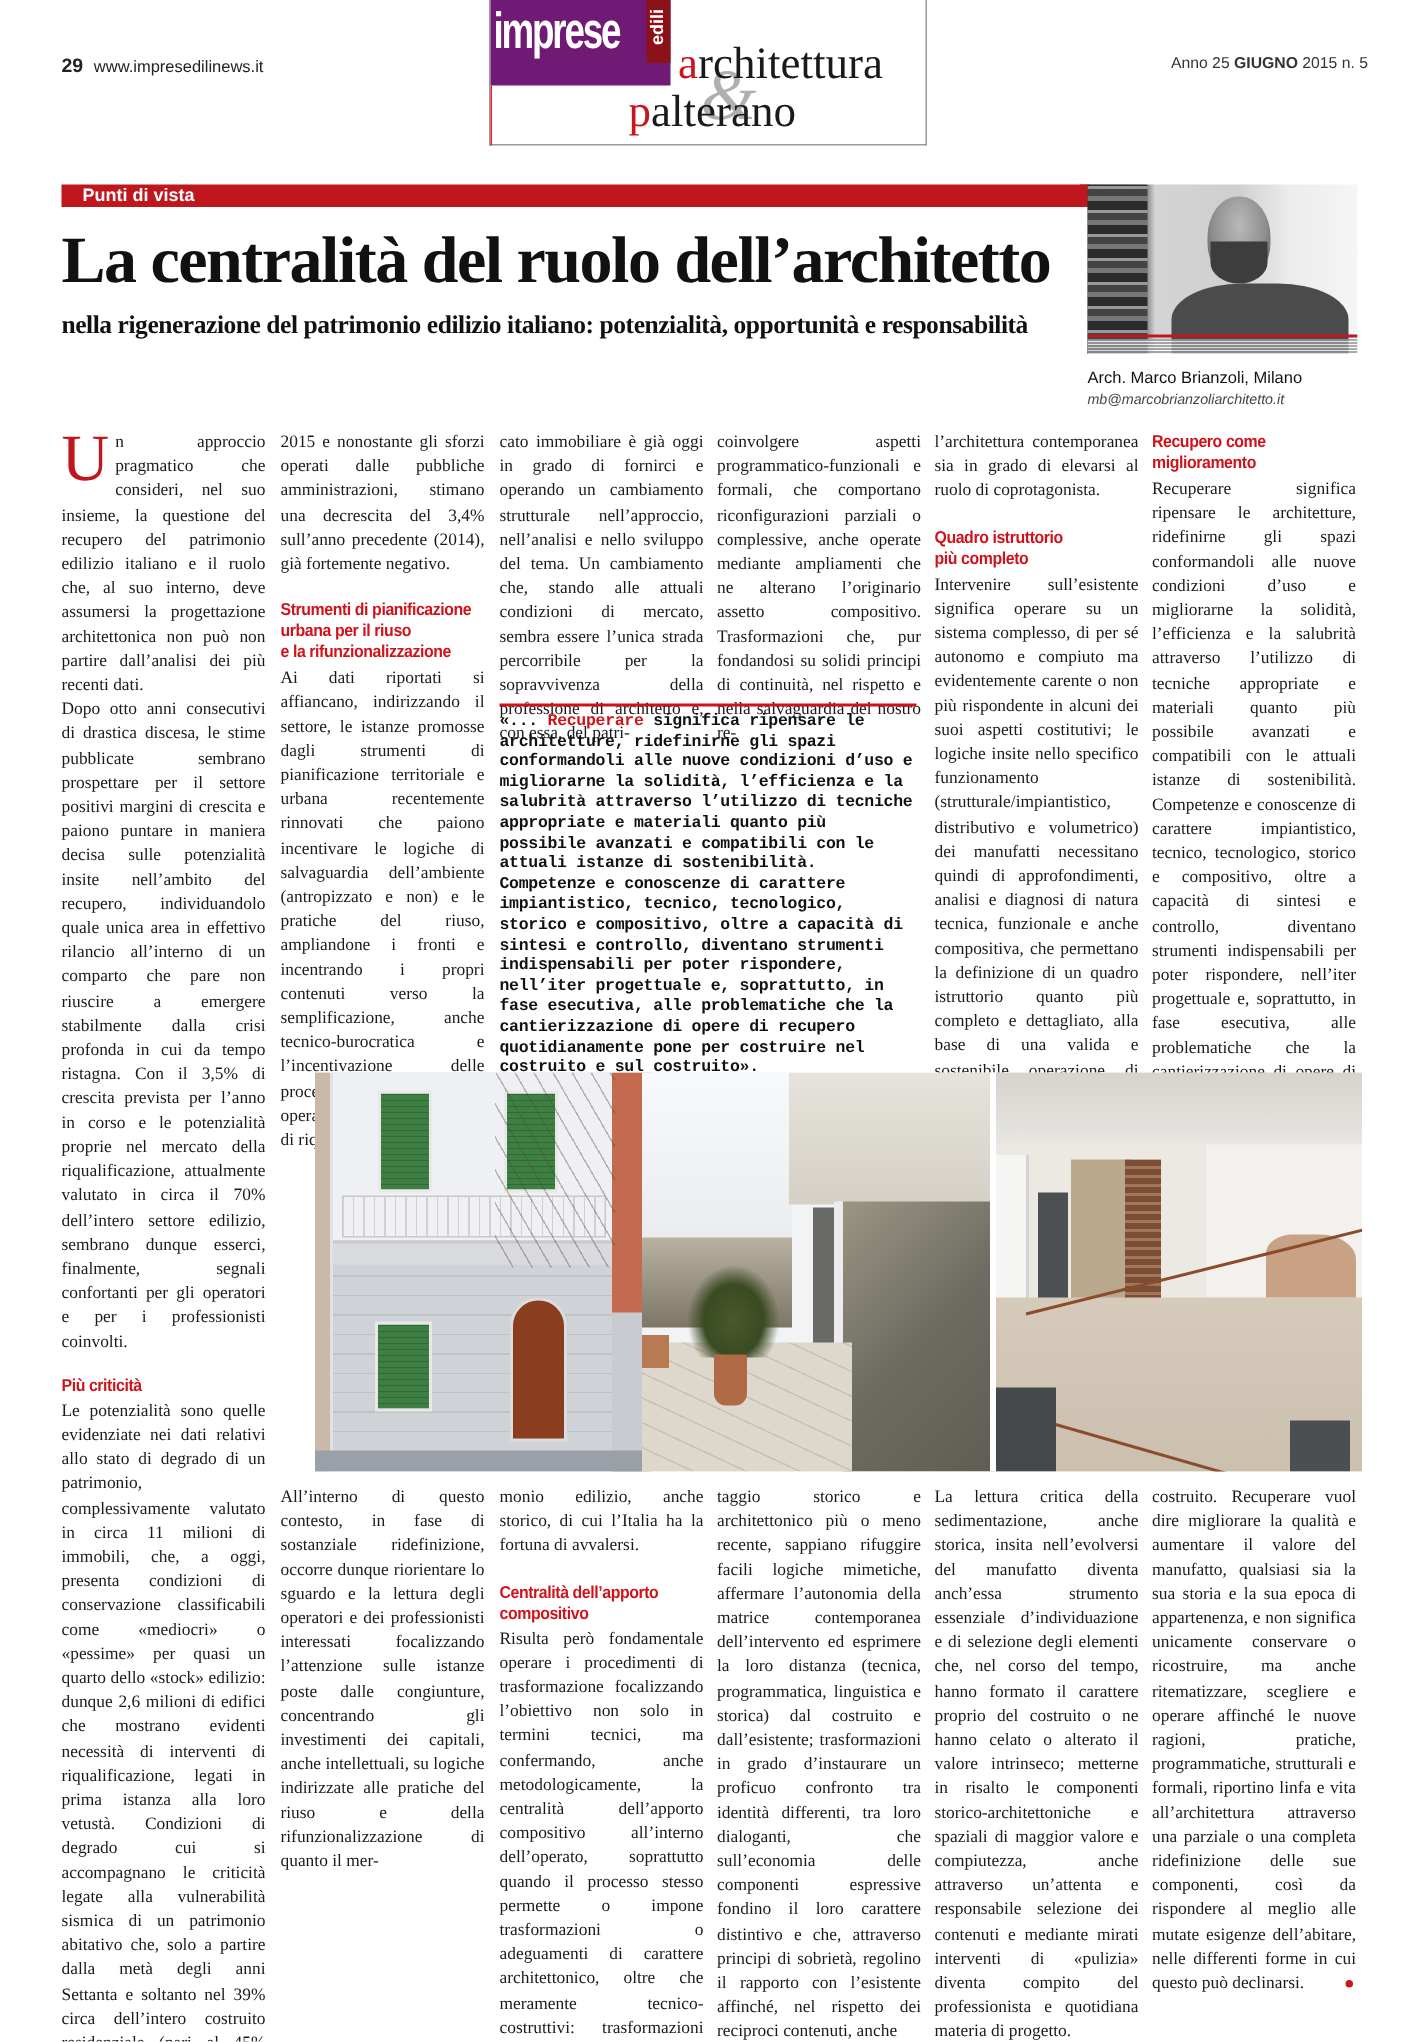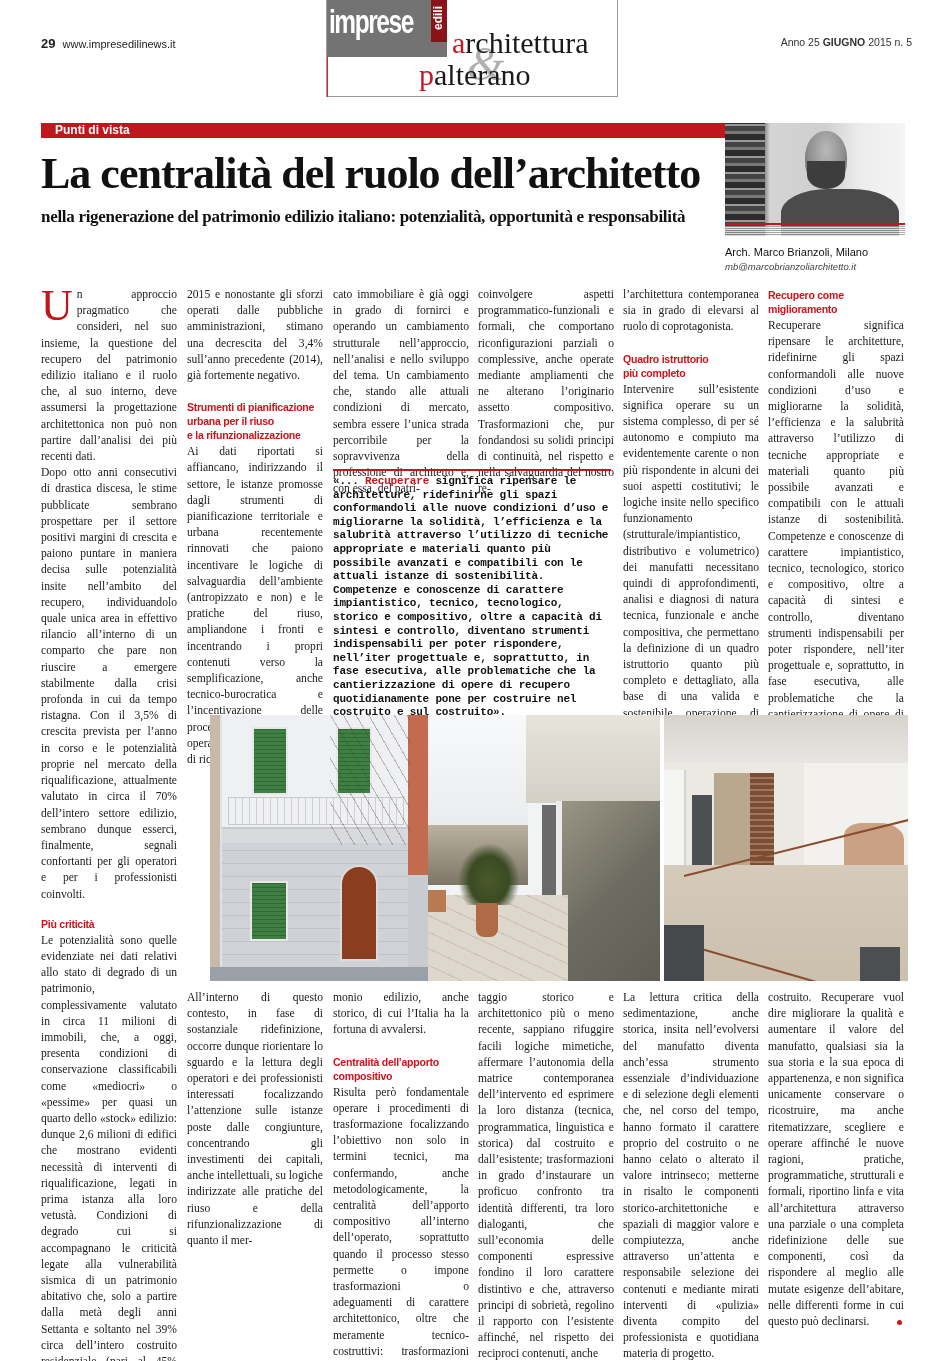--- a/index.html
+++ b/index.html
@@ -5,21 +5,21 @@
   * { box-sizing: border-box; margin: 0; padding: 0; }
   html, body { width: 940px; height: 1361px; background: #ffffff; overflow: hidden; }
   body { position: relative; font-family: "Liberation Serif", serif; color: #1a1a1a; }
 
   
   .hdr-left { position: absolute; left: 41px; top: 36px; font-family: "Liberation Sans", sans-serif; font-size: 11px; color: #222; white-space: nowrap; }
   .hdr-left .pg { font-weight: bold; font-size: 13px; margin-right: 4px; }
   .hdr-right { position: absolute; right: 28px; top: 36px; font-family: "Liberation Sans", sans-serif; font-size: 10.5px; color: #333; white-space: nowrap; }
   .hdr-right b { font-weight: bold; }
   .logo-box { position: absolute; left: 326px; top: 0; width: 292px; height: 97px; border: 1px solid #9a9a9a; border-top: none; background: #fff; }
-  .logo-red { position: absolute; left: 0; top: 0; width: 120px; height: 57px; background: #737373; }
+  .logo-red { position: absolute; left: 0; top: 0; width: 120px; height: 57px; background: #701a75; }
   .logo-redline { position: absolute; left: 0; top: 57px; width: 1px; height: 40px; background: #e5202a; }
   .logo-imprese { position: absolute; left: 2px; top: 4px; color: #fff; font-family: "Liberation Sans", sans-serif; font-weight: bold; font-size: 34px; letter-spacing: -2px; transform: scaleX(0.72); transform-origin: left top; line-height: 1; }
   .logo-edili { position: absolute; left: 104px; top: 0; width: 16px; height: 42px; background: #8a1218; }
   .logo-edili span { display: block; color: #fff; font-family: "Liberation Sans", sans-serif; font-weight: bold; font-size: 12px; transform: rotate(-90deg) translate(-30px, 0); transform-origin: left top; white-space: nowrap; }
   .logo-arch { position: absolute; left: 125px; top: 28px; font-family: "Liberation Serif", serif; font-size: 30px; color: #1a1a1a; line-height: 1; }
   .logo-prog { position: absolute; left: 92px; top: 60px; font-family: "Liberation Serif", serif; font-size: 30px; color: #1a1a1a; line-height: 1; }
   .logo-arch .r, .logo-prog .r { color: #c8161e; }
   .logo-amp { position: absolute; left: 140px; top: 40px; font-family: "Liberation Serif", serif; font-style: italic; font-size: 48px; color: #b0b0b0; line-height: 1; }
 
   

